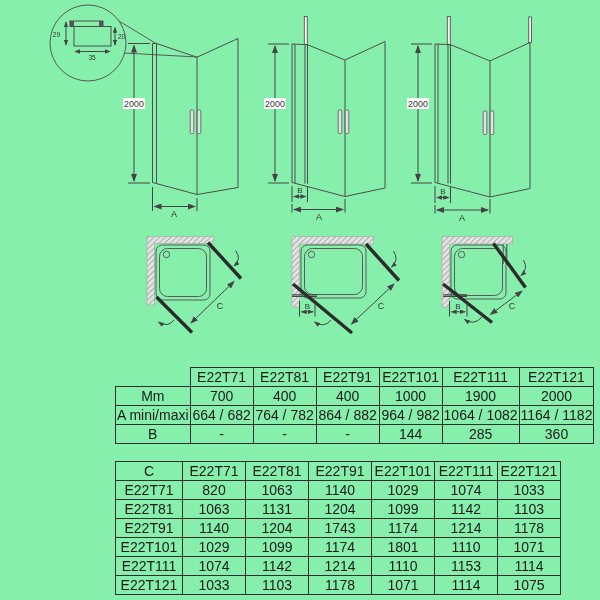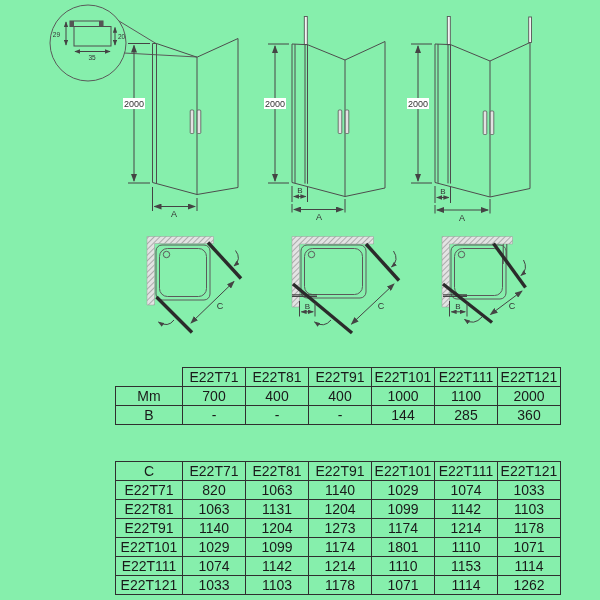--- a/index.html
+++ b/index.html
@@ -190,22 +190,31 @@
         <th>E22T101</th>
         <th>E22T111</th>
         <th>E22T121</th>
       </tr>
       <tr>
         <th class="lab">Mm</th>
         <td>700</td>
         <td>400</td>
         <td>400</td>
         <td>1000</td>
-        <td>1100</td>
+        <td>1900</td>
         <td>2000</td>
+      </tr>
+      <tr>
+        <th class="lab">A mini/maxi</th>
+        <td>664 / 682</td>
+        <td>764 / 782</td>
+        <td>864 / 882</td>
+        <td>964 / 982</td>
+        <td>1064 / 1082</td>
+        <td>1164 / 1182</td>
       </tr>
       <tr>
         <th class="lab">B</th>
         <td>-</td>
         <td>-</td>
         <td>-</td>
         <td>144</td>
         <td>285</td>
         <td>360</td>
       </tr>
@@ -240,21 +249,21 @@
         <td>1131</td>
         <td>1204</td>
         <td>1099</td>
         <td>1142</td>
         <td>1103</td>
       </tr>
       <tr>
         <th class="lab">E22T91</th>
         <td>1140</td>
         <td>1204</td>
-        <td>1273</td>
+        <td>1743</td>
         <td>1174</td>
         <td>1214</td>
         <td>1178</td>
       </tr>
       <tr>
         <th class="lab">E22T101</th>
         <td>1029</td>
         <td>1099</td>
         <td>1174</td>
         <td>1801</td>
@@ -270,19 +279,19 @@
         <td>1153</td>
         <td>1114</td>
       </tr>
       <tr>
         <th class="lab">E22T121</th>
         <td>1033</td>
         <td>1103</td>
         <td>1178</td>
         <td>1071</td>
         <td>1114</td>
-        <td>1262</td>
+        <td>1075</td>
       </tr>
     </tbody>
       </table>
   </div>
 
 </div>
 
 </body></html>

